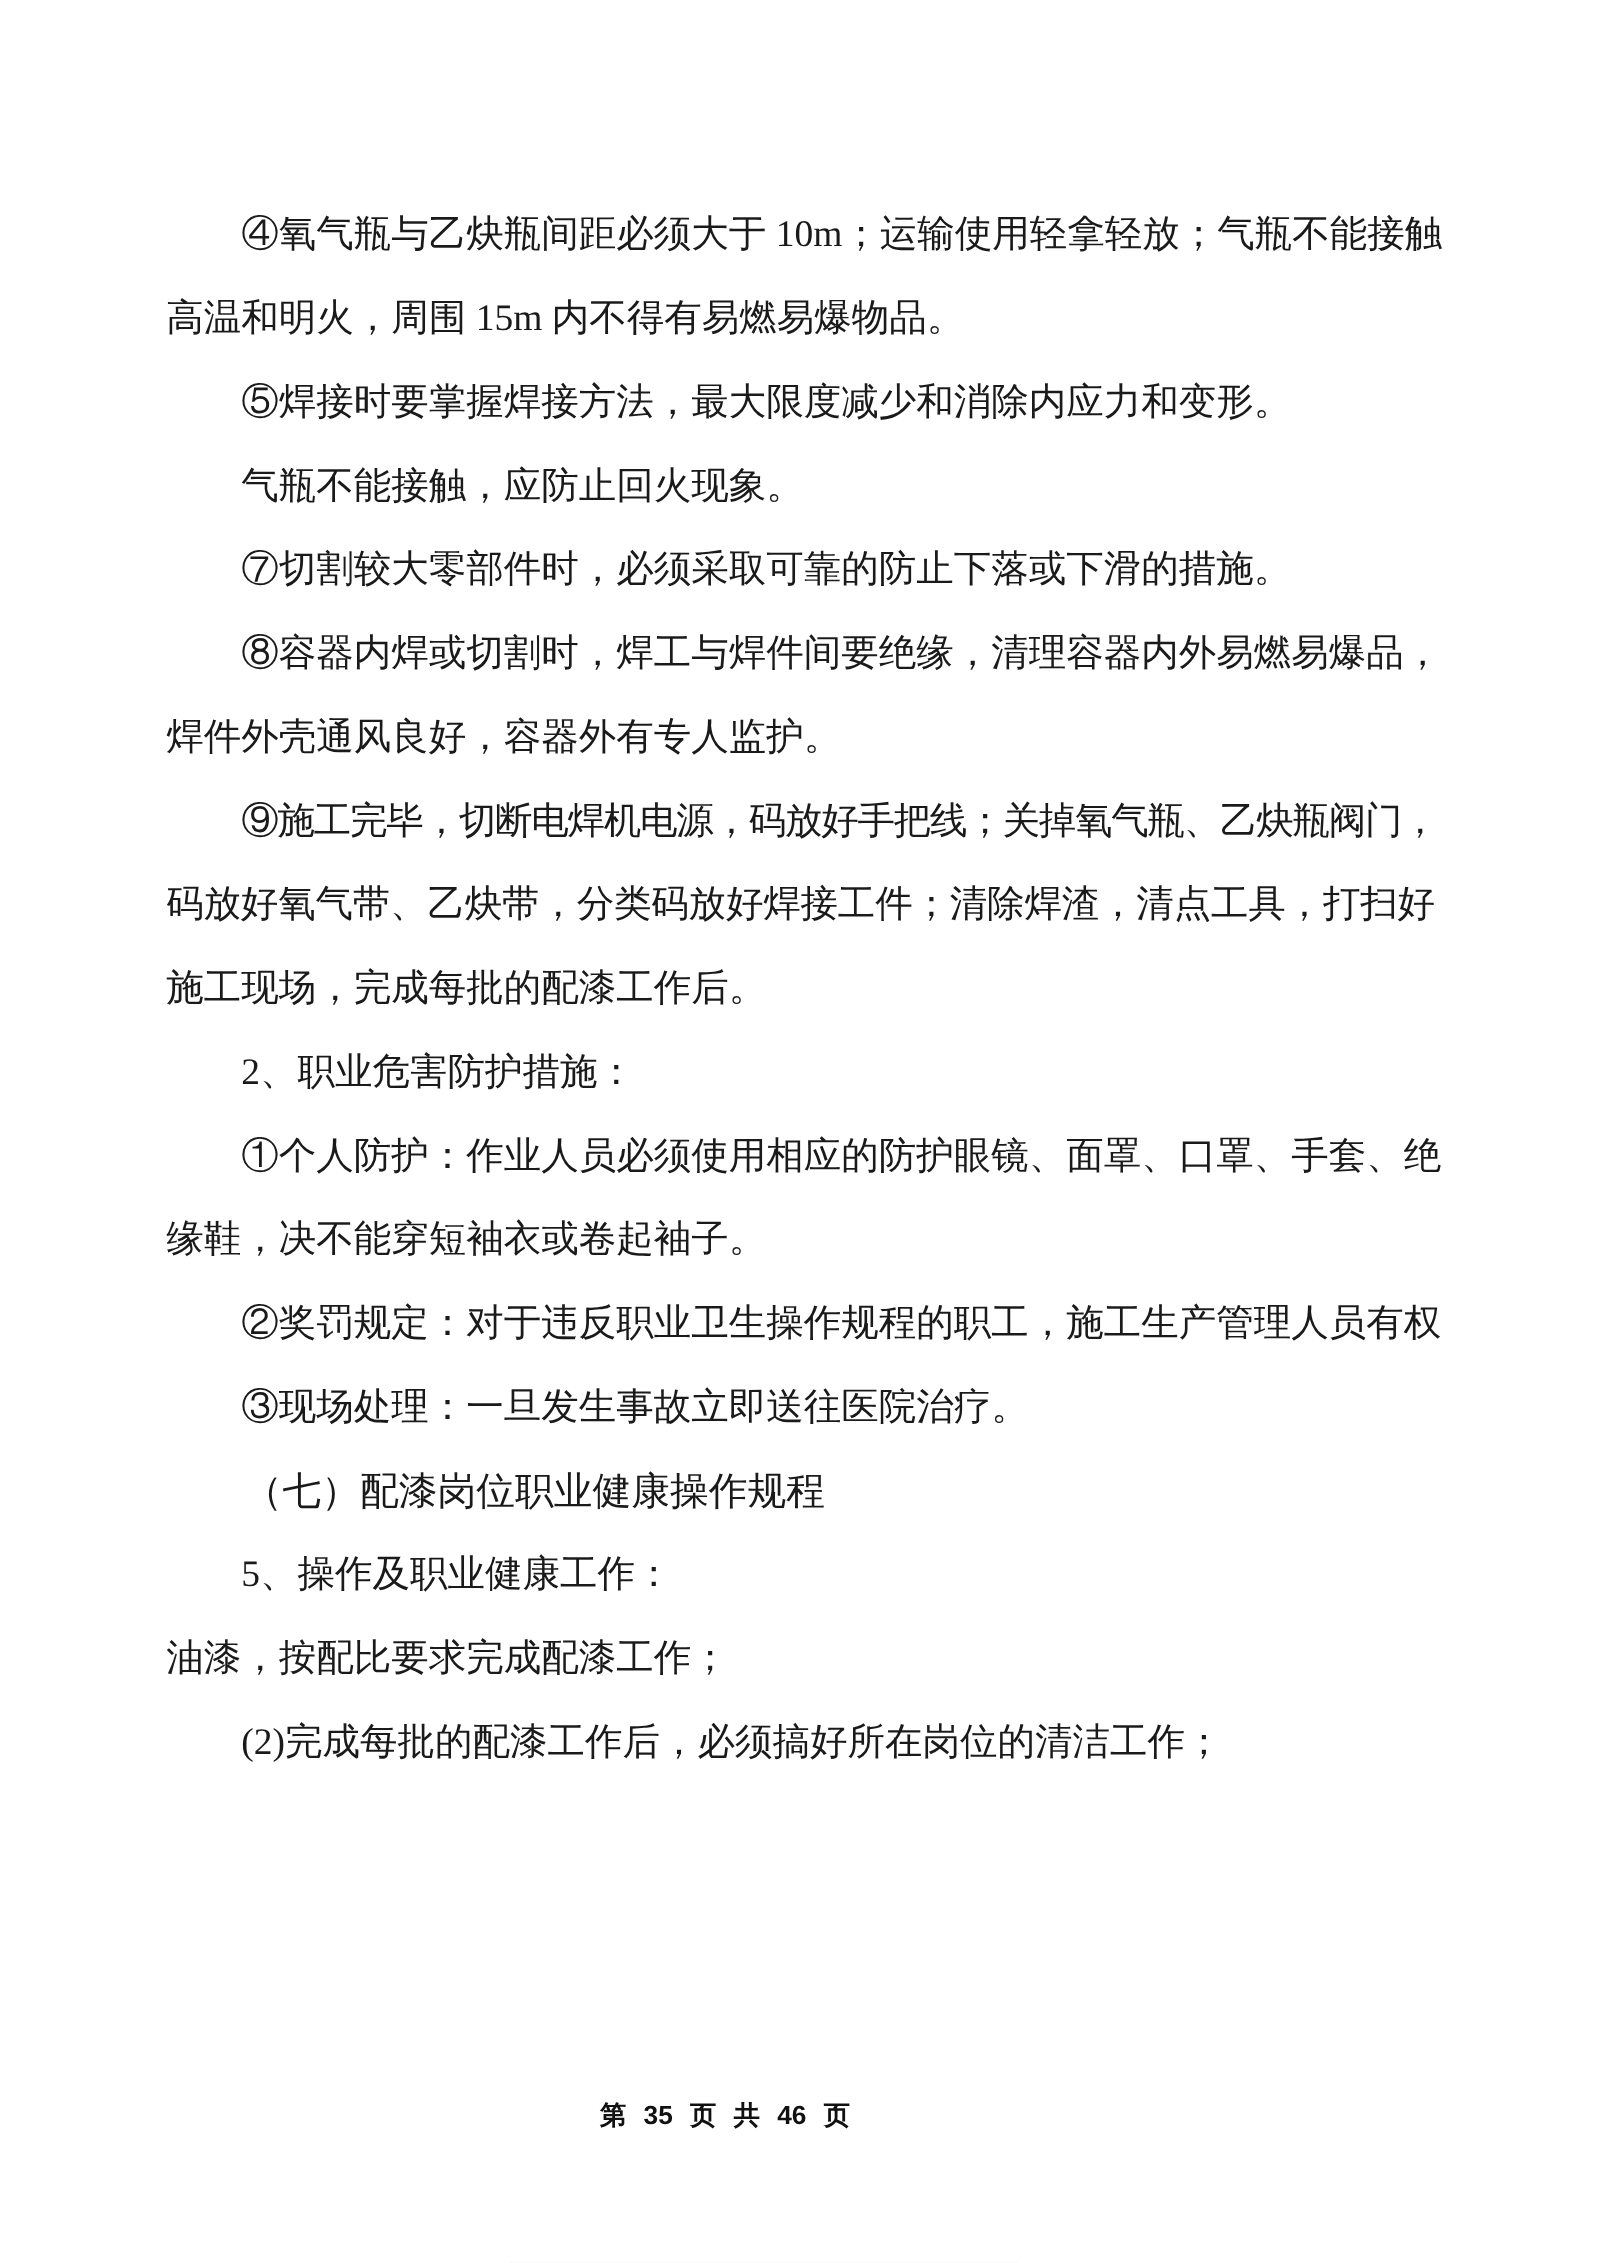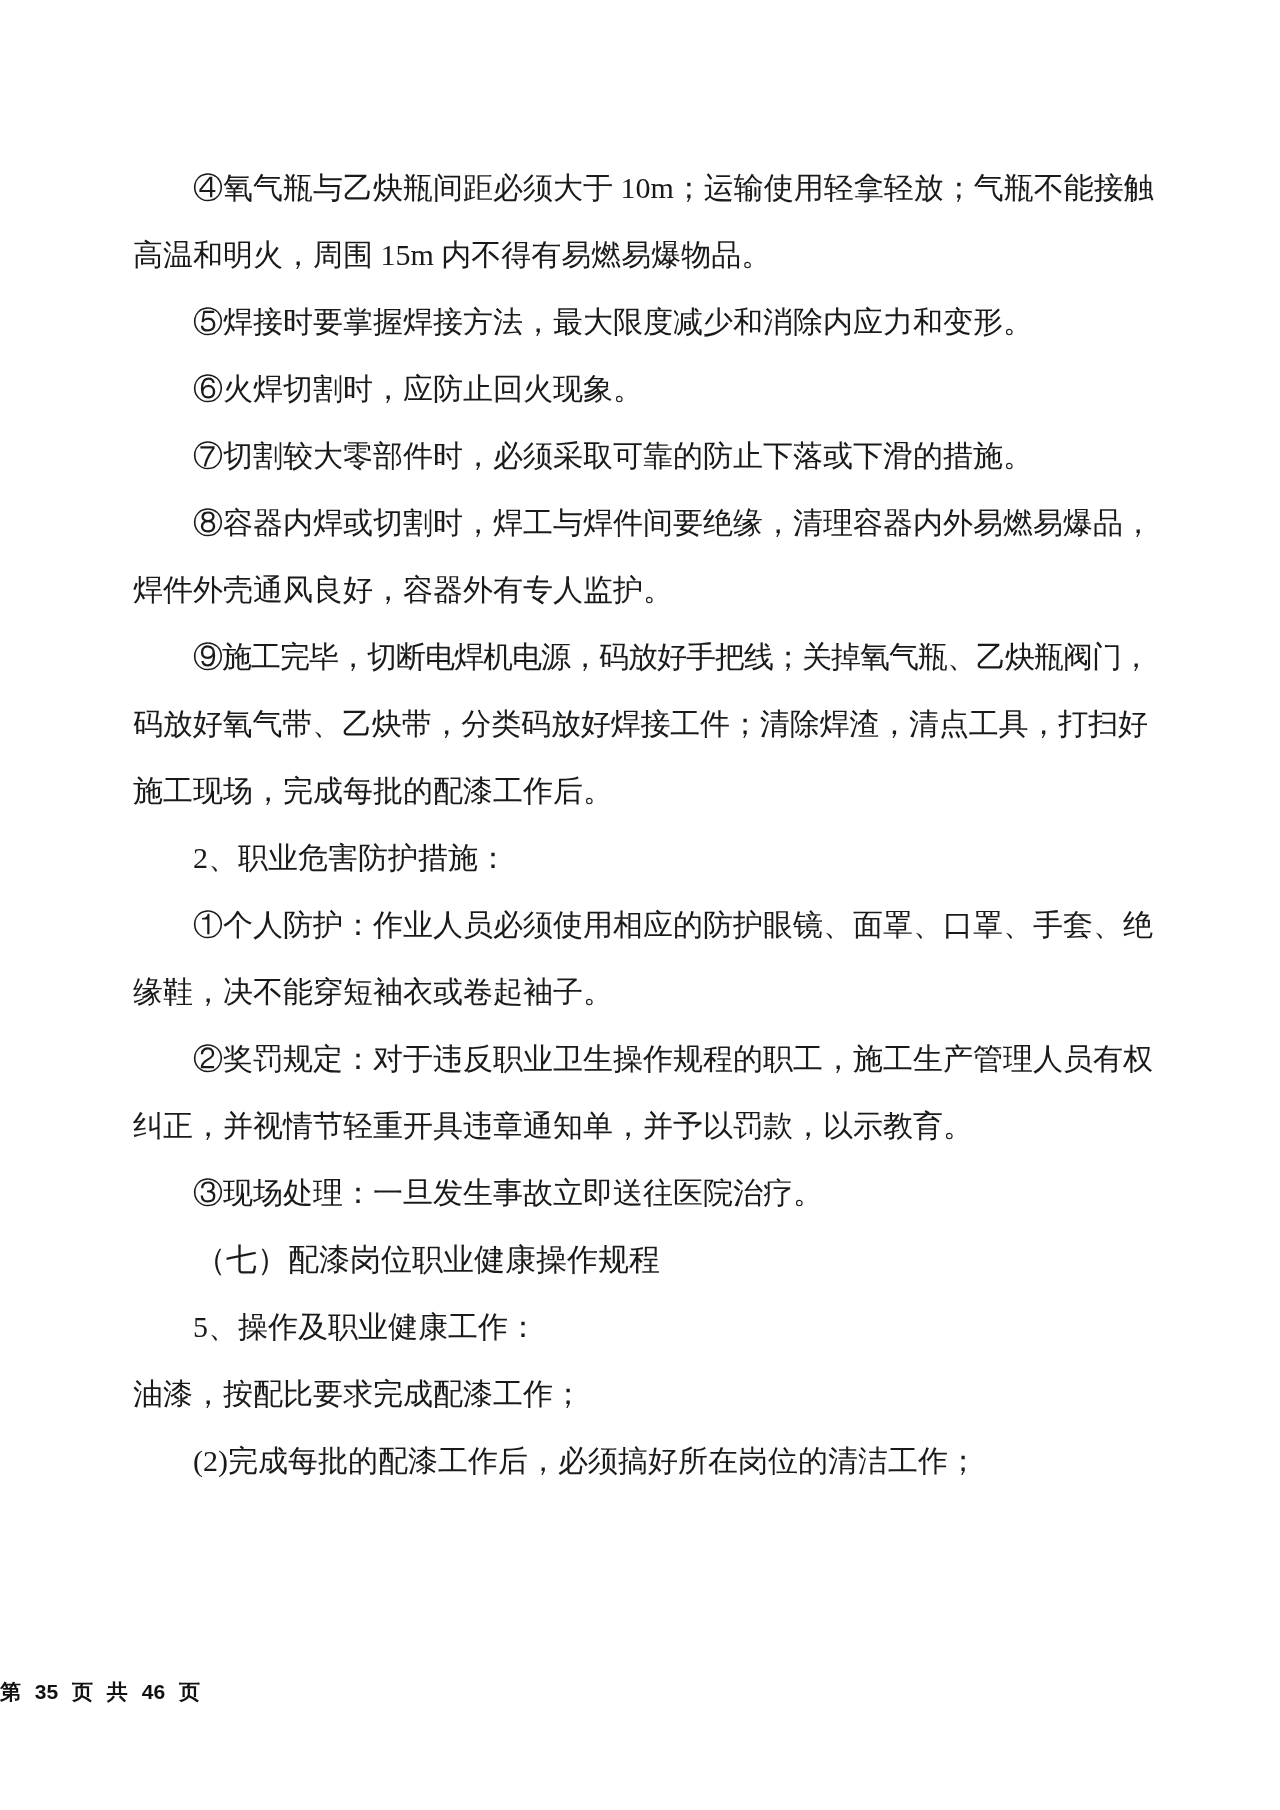--- a/index.html
+++ b/index.html
@@ -28,47 +28,47 @@
   .tight { letter-spacing: -1px; }
   .heading {
     font-weight: normal;
     font-family: "Liberation Sans", "DejaVu Sans", sans-serif;
     font-size: 31px;
   }
   .footer {
     position: absolute;
     left: 0; top: 1678px;
     width: 1160px;
+    text-align: center;
     font-family: "Liberation Sans", "DejaVu Sans", sans-serif;
     font-weight: bold;
     font-size: 21px;
     word-spacing: 8px;
     color: #111111;
   }
 </style>
 </head>
 <body>
 
 <div class="page">
   <div class="content">
     <div class="ln ind fill">④氧气瓶与乙炔瓶间距必须大于 10m；运输使用轻拿轻放；气瓶不能接触</div>
     <div class="ln">高温和明火，周围 15m 内不得有易燃易爆物品。</div>
     <div class="ln ind">⑤焊接时要掌握焊接方法，最大限度减少和消除内应力和变形。</div>
-    <div class="ln ind">⑥火焊切割时，应防止回火现象。</div>
+    <div class="ln ind">气瓶不能接触，应防止回火现象。</div>
     <div class="ln ind">⑦切割较大零部件时，必须采取可靠的防止下落或下滑的措施。</div>
     <div class="ln ind fill">⑧容器内焊或切割时，焊工与焊件间要绝缘，清理容器内外易燃易爆品，</div>
     <div class="ln">焊件外壳通风良好，容器外有专人监护。</div>
     <div class="ln ind fill tight">⑨施工完毕，切断电焊机电源，码放好手把线；关掉氧气瓶、乙炔瓶阀门，</div>
     <div class="ln fill tight">码放好氧气带、乙炔带，分类码放好焊接工件；清除焊渣，清点工具，打扫好</div>
     <div class="ln">施工现场，完成每批的配漆工作后。</div>
     <div class="ln ind">2、职业危害防护措施：</div>
     <div class="ln ind fill">①个人防护：作业人员必须使用相应的防护眼镜、面罩、口罩、手套、绝</div>
     <div class="ln">缘鞋，决不能穿短袖衣或卷起袖子。</div>
     <div class="ln ind fill">②奖罚规定：对于违反职业卫生操作规程的职工，施工生产管理人员有权</div>
-    <div class="ln">纠正，并视情节轻重开具违章通知单，并予以罚款，以示教育。</div>
     <div class="ln ind">③现场处理：一旦发生事故立即送往医院治疗。</div>
     <div class="ln ind heading">（七）配漆岗位职业健康操作规程</div>
     <div class="ln ind">5、操作及职业健康工作：</div>
     <div class="ln">油漆，按配比要求完成配漆工作；</div>
     <div class="ln ind">(2)完成每批的配漆工作后，必须搞好所在岗位的清洁工作；</div>
   </div>
   <div class="footer">第 35 页 共 46 页</div>
 </div>
 
 </body></html>

